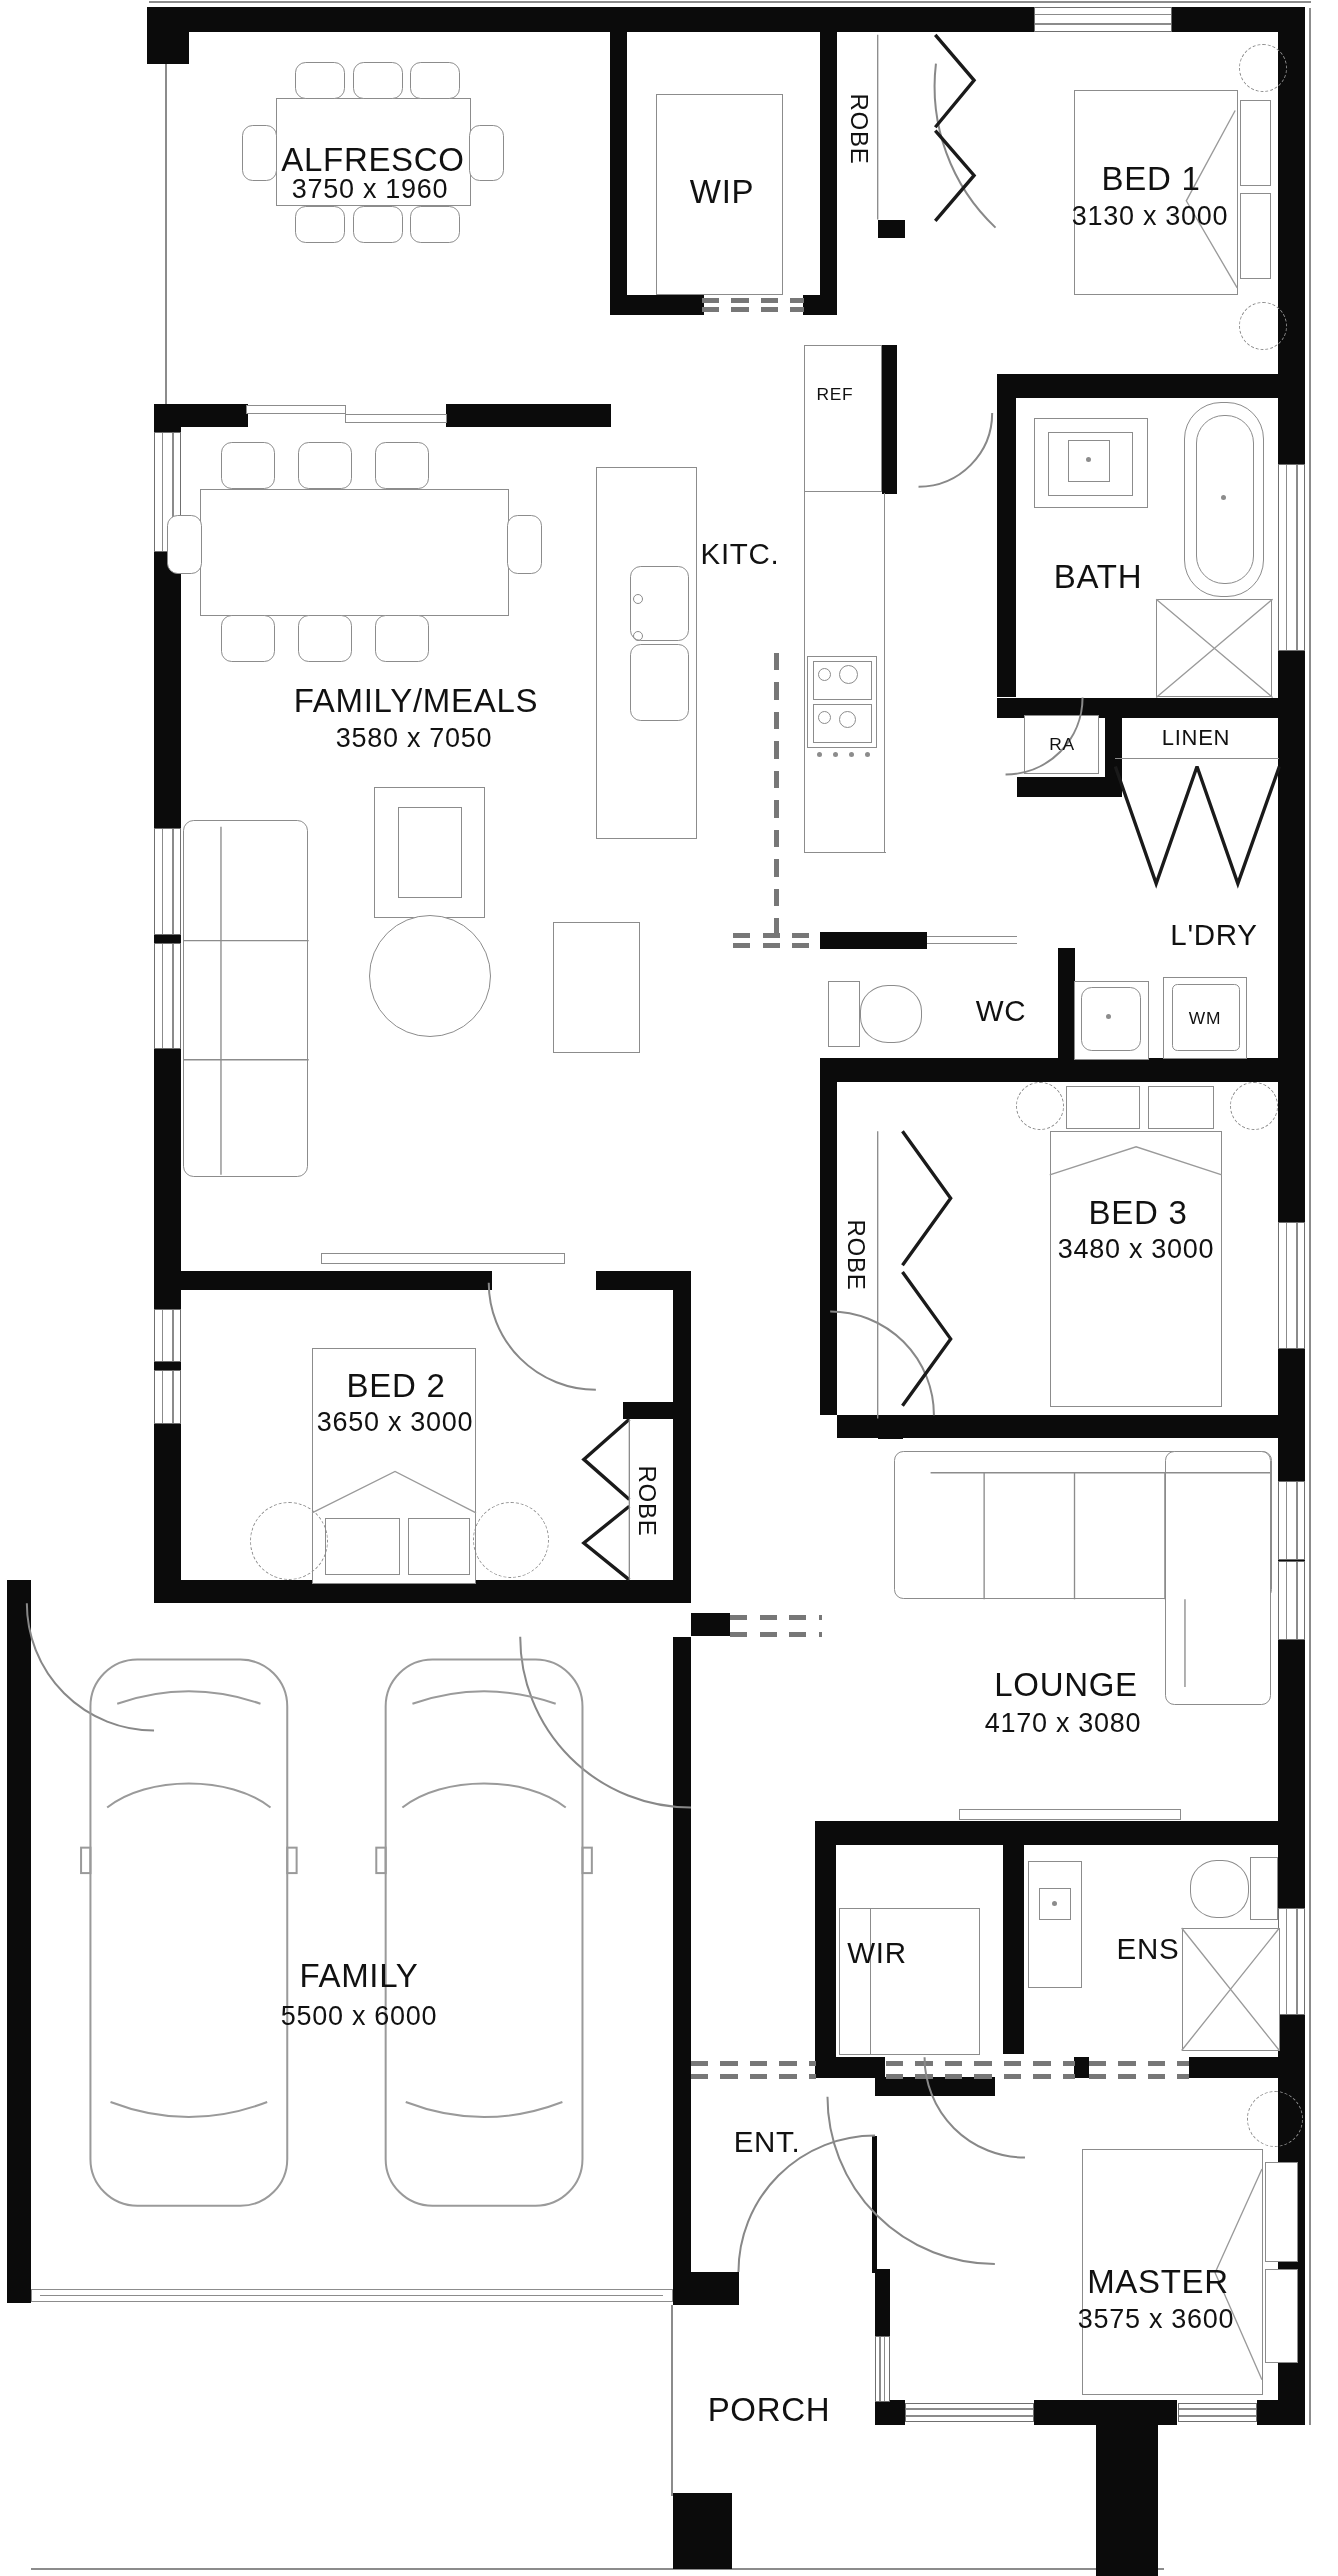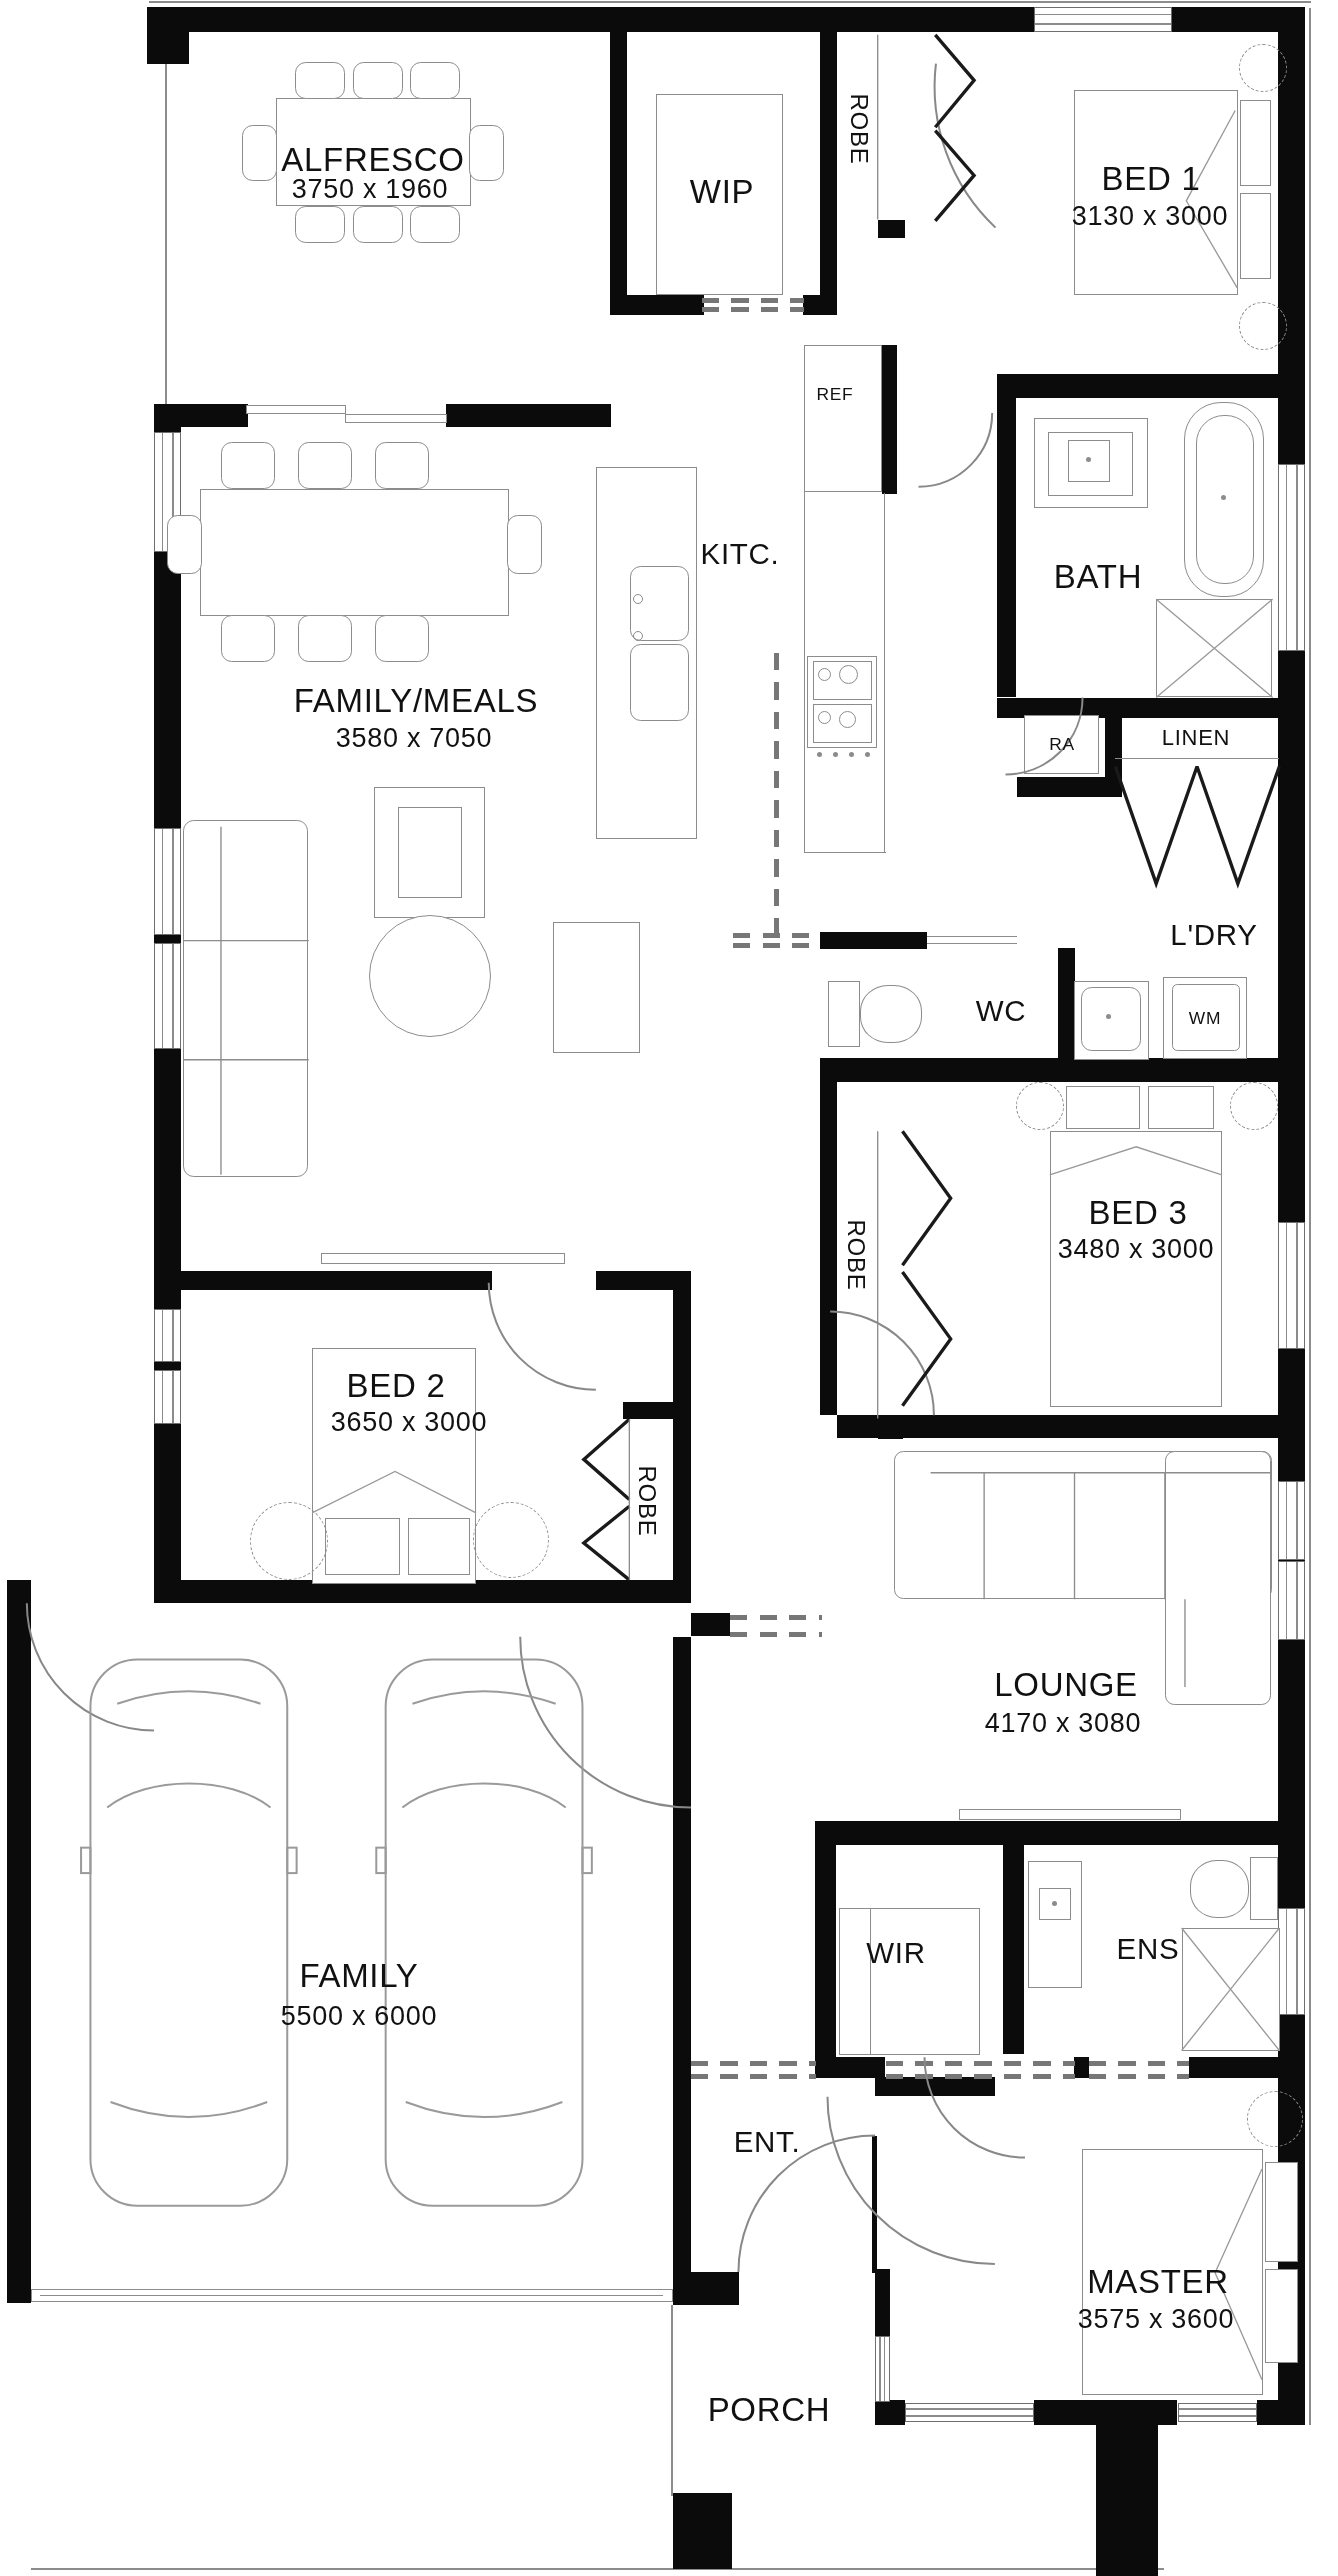--- a/index.html
+++ b/index.html
@@ -302,27 +302,27 @@
   <div class="lbl s40" style="left:414px;top:738px;">3580 x 7050</div>
   <div class="lbl s26" style="left:1062px;top:744px;">RA</div>
   <div class="lbl s34" style="left:1196px;top:738px;">LINEN</div>
   <div class="lbl s44" style="left:1214px;top:935px;">L'DRY</div>
   <div class="lbl s44" style="left:1001px;top:1011px;">WC</div>
   <div class="lbl s26" style="left:1205px;top:1018px;">WM</div>
   <div class="lbl s48" style="left:1138px;top:1213px;">BED 3</div>
   <div class="lbl s40" style="left:1136px;top:1249px;">3480 x 3000</div>
   <div class="lbl s36 v" style="left:856px;top:1255px;">ROBE</div>
   <div class="lbl s48" style="left:396px;top:1386px;">BED 2</div>
-  <div class="lbl s40" style="left:409px;top:1422px;">3650 x 3000</div>
+  <div class="lbl s40" style="left:395px;top:1422px;">3650 x 3000</div>
   <div class="lbl s36 v" style="left:647px;top:1501px;">ROBE</div>
   <div class="lbl s48" style="left:1066px;top:1685px;">LOUNGE</div>
   <div class="lbl s40" style="left:1063px;top:1723px;">4170 x 3080</div>
   <div class="lbl s48" style="left:359px;top:1976px;">FAMILY</div>
   <div class="lbl s40" style="left:359px;top:2016px;">5500 x 6000</div>
-  <div class="lbl s44" style="left:896px;top:1953px;">WIR</div>
+  <div class="lbl s44" style="left:877px;top:1953px;">WIR</div>
   <div class="lbl s44" style="left:1148px;top:1949px;">ENS</div>
   <div class="lbl s44" style="left:767px;top:2142px;">ENT.</div>
   <div class="lbl s48" style="left:1158px;top:2282px;">MASTER</div>
   <div class="lbl s40" style="left:1156px;top:2319px;">3575 x 3600</div>
   <div class="lbl s48" style="left:769px;top:2410px;">PORCH</div>
 
 </div>
 
 
 </body></html>

